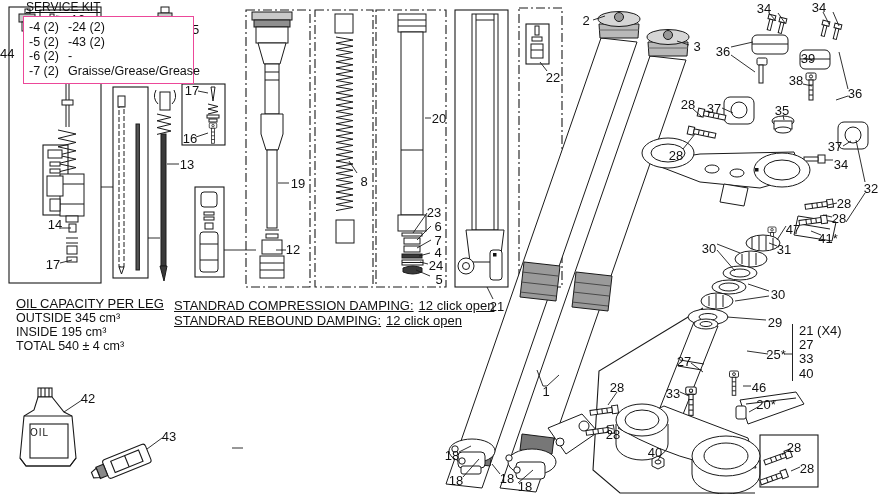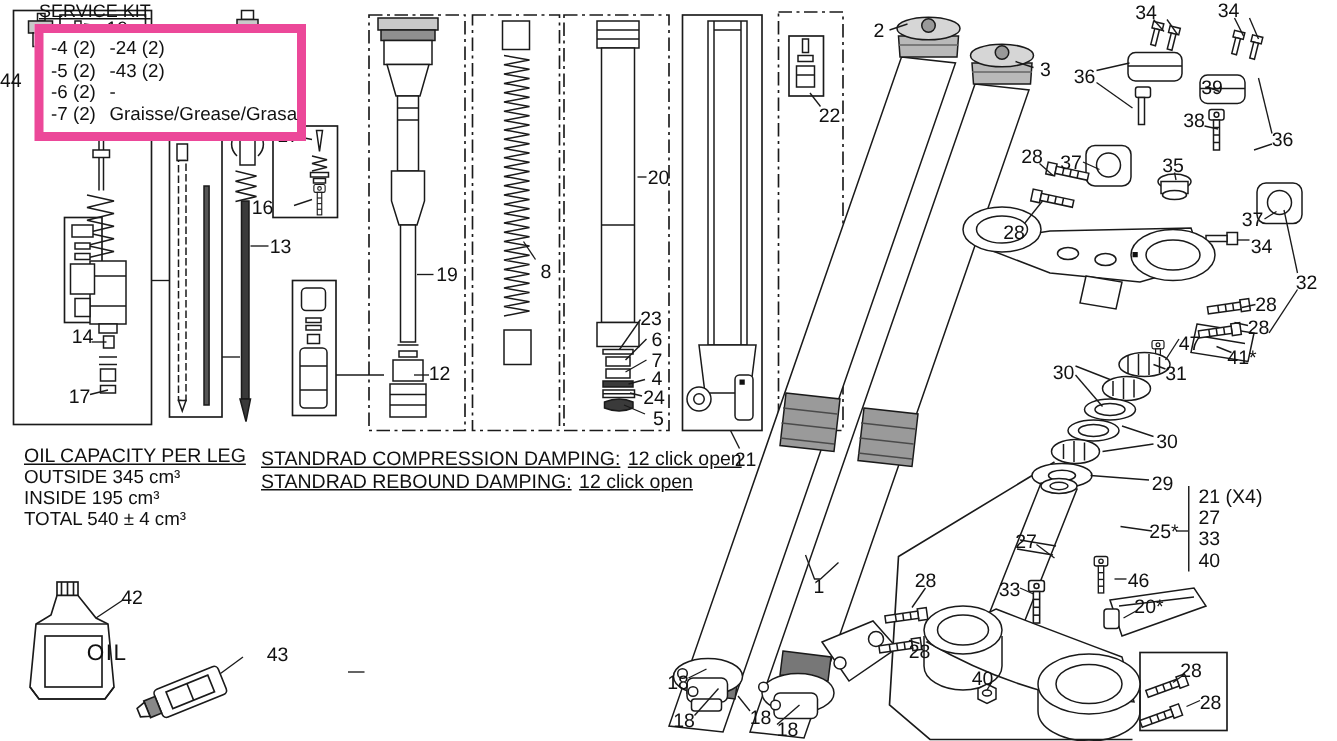--- a/index.html
+++ b/index.html
@@ -11,29 +11,29 @@
   .tblock{position:absolute;font-size:12.5px;line-height:13px;color:#111;white-space:nowrap;}
   .u{text-decoration:underline;}
   #oilcap{left:16px;top:297px;}
   #oilcap .title{font-size:13px;margin-bottom:2px;}
   #oilcap .line{margin-top:1px;}
   #damping{left:174px;top:299px;font-size:13px;line-height:14.5px;}
   #damping .row span.v{margin-left:5px;}
   #servicekit{left:222px;top:396px;}
   #sk-title{position:absolute;left:26px;top:0;font-size:12px;}
   #sk-ref{position:absolute;left:0;top:46px;font-size:13px;}
-  #sk-box{position:absolute;left:23px;top:16px;width:164px;height:64px;border:6px solid #ec4899;
+  #sk-box{position:absolute;left:23px;top:16px;width:164px;height:64px;border:1px solid #ec4899;
           background:#fff;padding:2px 0 0 5px;}
   .sk-col{position:absolute;top:3px;font-size:12.5px;line-height:14.5px;}
   #sk-col1{left:5px;}
   #sk-col2{left:44px;}
   #stemlist{left:792px;top:324px;border-left:1.5px solid #222;padding-left:6px;
             font-size:13px;line-height:14.2px;}
-  #oil-word{position:absolute;left:30px;top:427px;width:55px;text-align:right;
-            font-size:15px;letter-spacing:1px;color:#111;}
+  #oil-word{position:absolute;left:30px;top:427px;width:55px;text-align:left;
+            font-size:10px;letter-spacing:1px;color:#111;}
 </style>
 </head>
 <body>
 
 <div id="stage">
 
 <svg id="art" width="891" height="494" viewBox="0 0 891 494">
   <defs>
     <g id="bolth" stroke="#1a1a1a" stroke-width="1" fill="#fff">
       <rect x="0" y="-4" width="6" height="8"></rect>
@@ -448,21 +448,21 @@
       <div class="callout" style="left: 438px; top: 226px;">6</div>
       <div class="callout" style="left: 438px; top: 240px;">7</div>
       <div class="callout" style="left: 364px; top: 181px;">8</div>
       <div class="callout" style="left: 38px; top: 75px;">9</div>
       <div class="callout" style="left: 78px; top: 19px;">10</div>
       <div class="callout" style="left: 80px; top: 33px;">11</div>
       <div class="callout" style="left: 293px; top: 249px;">12</div>
       <div class="callout" style="left: 187px; top: 164px;">13</div>
       <div class="callout" style="left: 55px; top: 224px;">14</div>
       <div class="callout" style="left: 192px; top: 29px;">15</div>
-      <div class="callout" style="left: 175px; top: 138px;">16</div>
+      <div class="callout" style="left: 190px; top: 138px;">16</div>
       <div class="callout" style="left: 192px; top: 90px;">17</div>
       <div class="callout" style="left: 53px; top: 264px;">17</div>
       <div class="callout" style="left: 452px; top: 455px;">18</div>
       <div class="callout" style="left: 456px; top: 480px;">18</div>
       <div class="callout" style="left: 507px; top: 478px;">18</div>
       <div class="callout" style="left: 525px; top: 486px;">18</div>
       <div class="callout" style="left: 298px; top: 183px;">19</div>
       <div class="callout" style="left: 439px; top: 118px;">20</div>
       <div class="callout" style="left: 497px; top: 306px;">21</div>
       <div class="callout" style="left: 553px; top: 77px;">22</div>
@@ -490,21 +490,21 @@
       <div class="callout" style="left: 782px; top: 110px;">35</div>
       <div class="callout" style="left: 723px; top: 51px;">36</div>
       <div class="callout" style="left: 855px; top: 93px;">36</div>
       <div class="callout" style="left: 714px; top: 108px;">37</div>
       <div class="callout" style="left: 835px; top: 146px;">37</div>
       <div class="callout" style="left: 796px; top: 80px;">38</div>
       <div class="callout" style="left: 797px; top: 58px; margin-left: 11px;">39</div>
       <div class="callout" style="left: 655px; top: 452px;">40</div>
       <div class="callout" style="left: 828px; top: 238px;">41*</div>
       <div class="callout" style="left: 88px; top: 398px;">42</div>
-      <div class="callout" style="left: 169px; top: 436px; margin-left: 16px;">43</div>
+      <div class="callout" style="left: 169px; top: 436px;">43</div>
       <div class="callout" style="left: 766px; top: 404px;">20*</div>
       <div class="callout" style="left: 759px; top: 387px;">46</div>
       <div class="callout" style="left: 793px; top: 229px;">47</div>
     </div>
 
 <div id="oilcap" class="tblock">
   <div class="title u">OIL CAPACITY PER LEG</div>
   <div id="oilcap-lines">
         <div class="line">OUTSIDE 345 cm³</div>
         <div class="line">INSIDE 195 cm³</div>
@@ -523,21 +523,21 @@
   <div id="sk-box">
     <div class="sk-col" id="sk-col1">
           <div>-4 (2)</div>
           <div>-5 (2)</div>
           <div>-6 (2)</div>
           <div>-7 (2)</div>
         </div>
     <div class="sk-col" id="sk-col2">
           <div>-24 (2)</div>
           <div>-43 (2)</div>
-          <div>-Graisse/Grease/Grasa</div>
+          <div>-Graisse/Grease/Grease</div>
         </div>
   </div>
 </div>
 
 <div id="stemlist" class="tblock">
       <div>21 (X4)</div>
       <div>27</div>
       <div>33</div>
       <div>40</div>
     </div>

